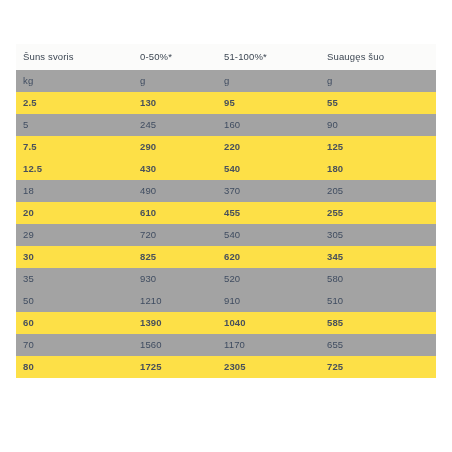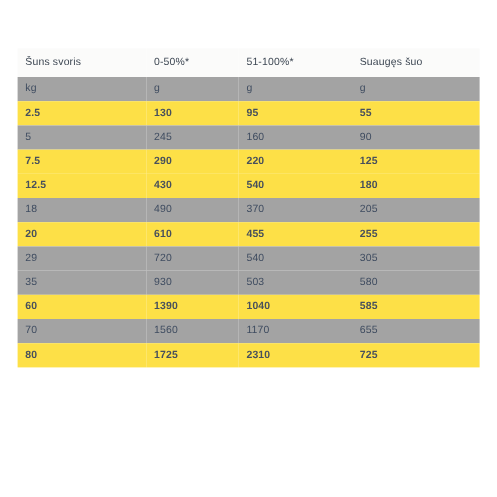--- a/index.html
+++ b/index.html
@@ -128,40 +128,52 @@
           <td>610</td>
           <td>455</td>
           <td>255</td>
         </tr>
         <tr class="shade">
           <td>29</td>
           <td>720</td>
           <td>540</td>
           <td>305</td>
         </tr>
+        <tr class="plain">
+          <td>30</td>
+          <td>825</td>
+          <td>620</td>
+          <td>345</td>
+        </tr>
         <tr class="shade">
           <td>35</td>
           <td>930</td>
-          <td>503</td>
+          <td>520</td>
           <td>580</td>
+        </tr>
+        <tr class="shade">
+          <td>50</td>
+          <td>1210</td>
+          <td>910</td>
+          <td>510</td>
         </tr>
         <tr class="plain">
           <td>60</td>
           <td>1390</td>
           <td>1040</td>
           <td>585</td>
         </tr>
         <tr class="shade">
           <td>70</td>
           <td>1560</td>
           <td>1170</td>
           <td>655</td>
         </tr>
         <tr class="plain">
           <td>80</td>
           <td>1725</td>
-          <td>2310</td>
+          <td>2305</td>
           <td>725</td>
         </tr>
       </tbody>
     </table>
   </div>
 </div>
 
 </body></html>

